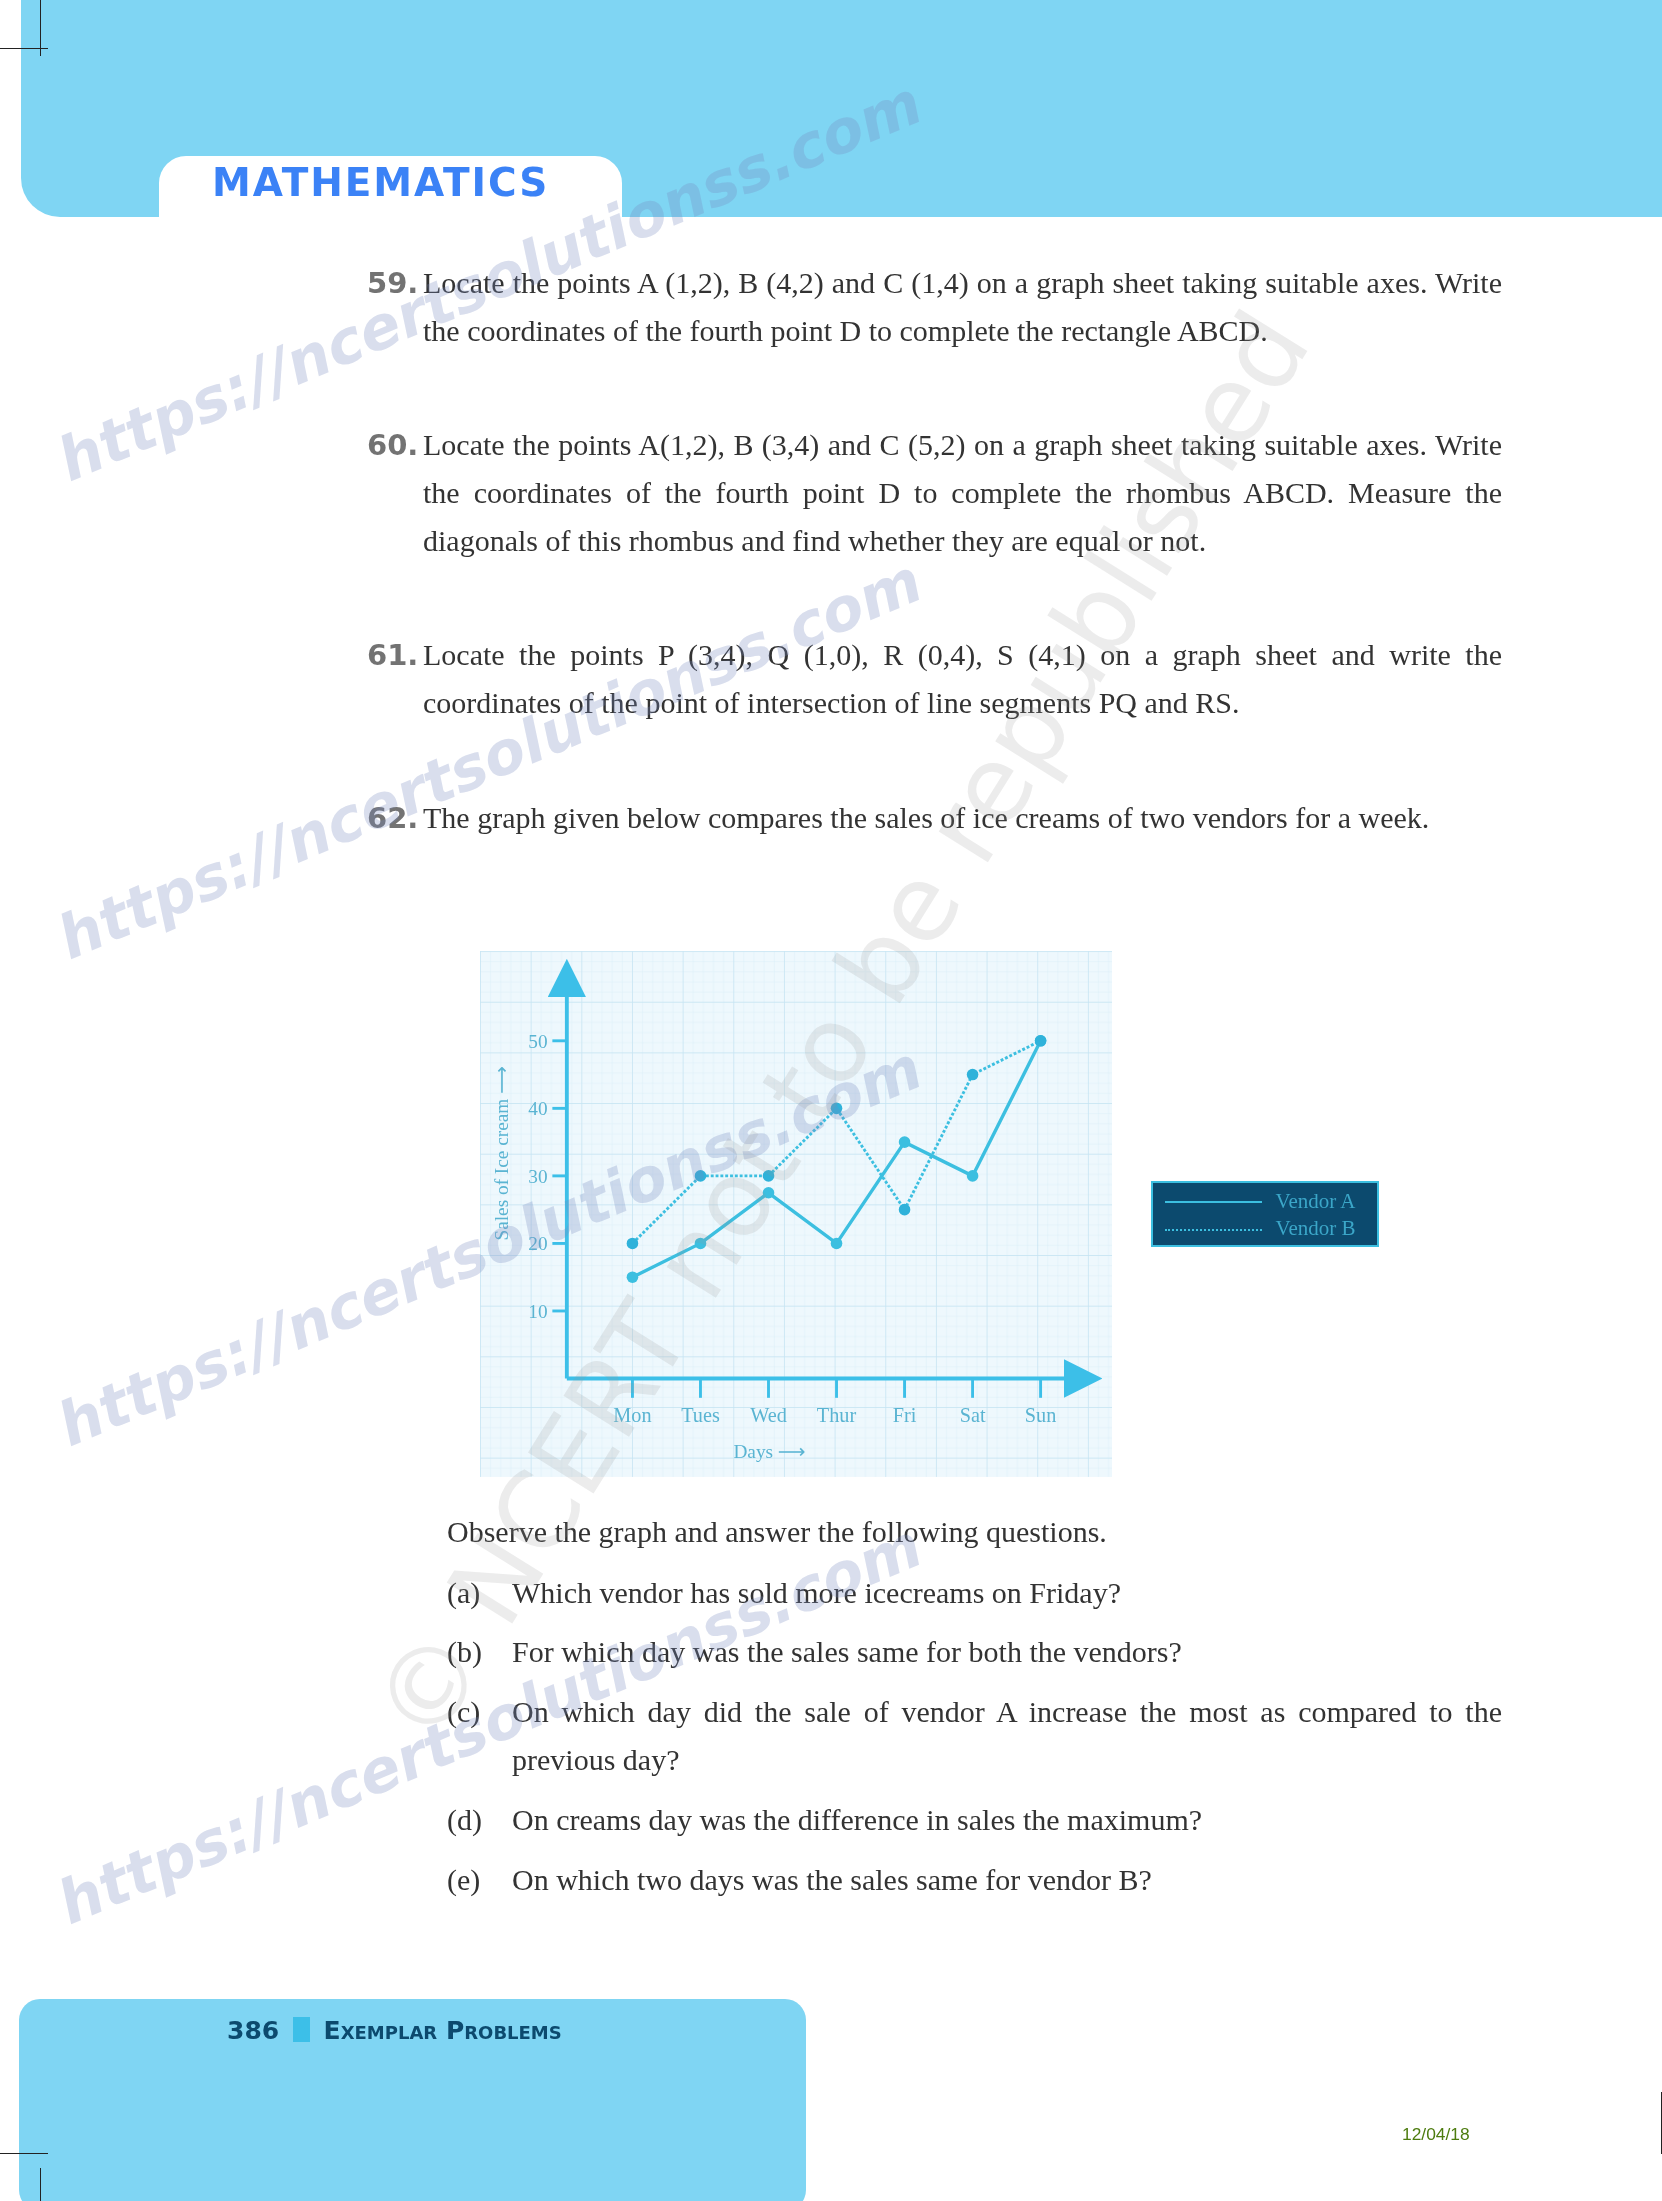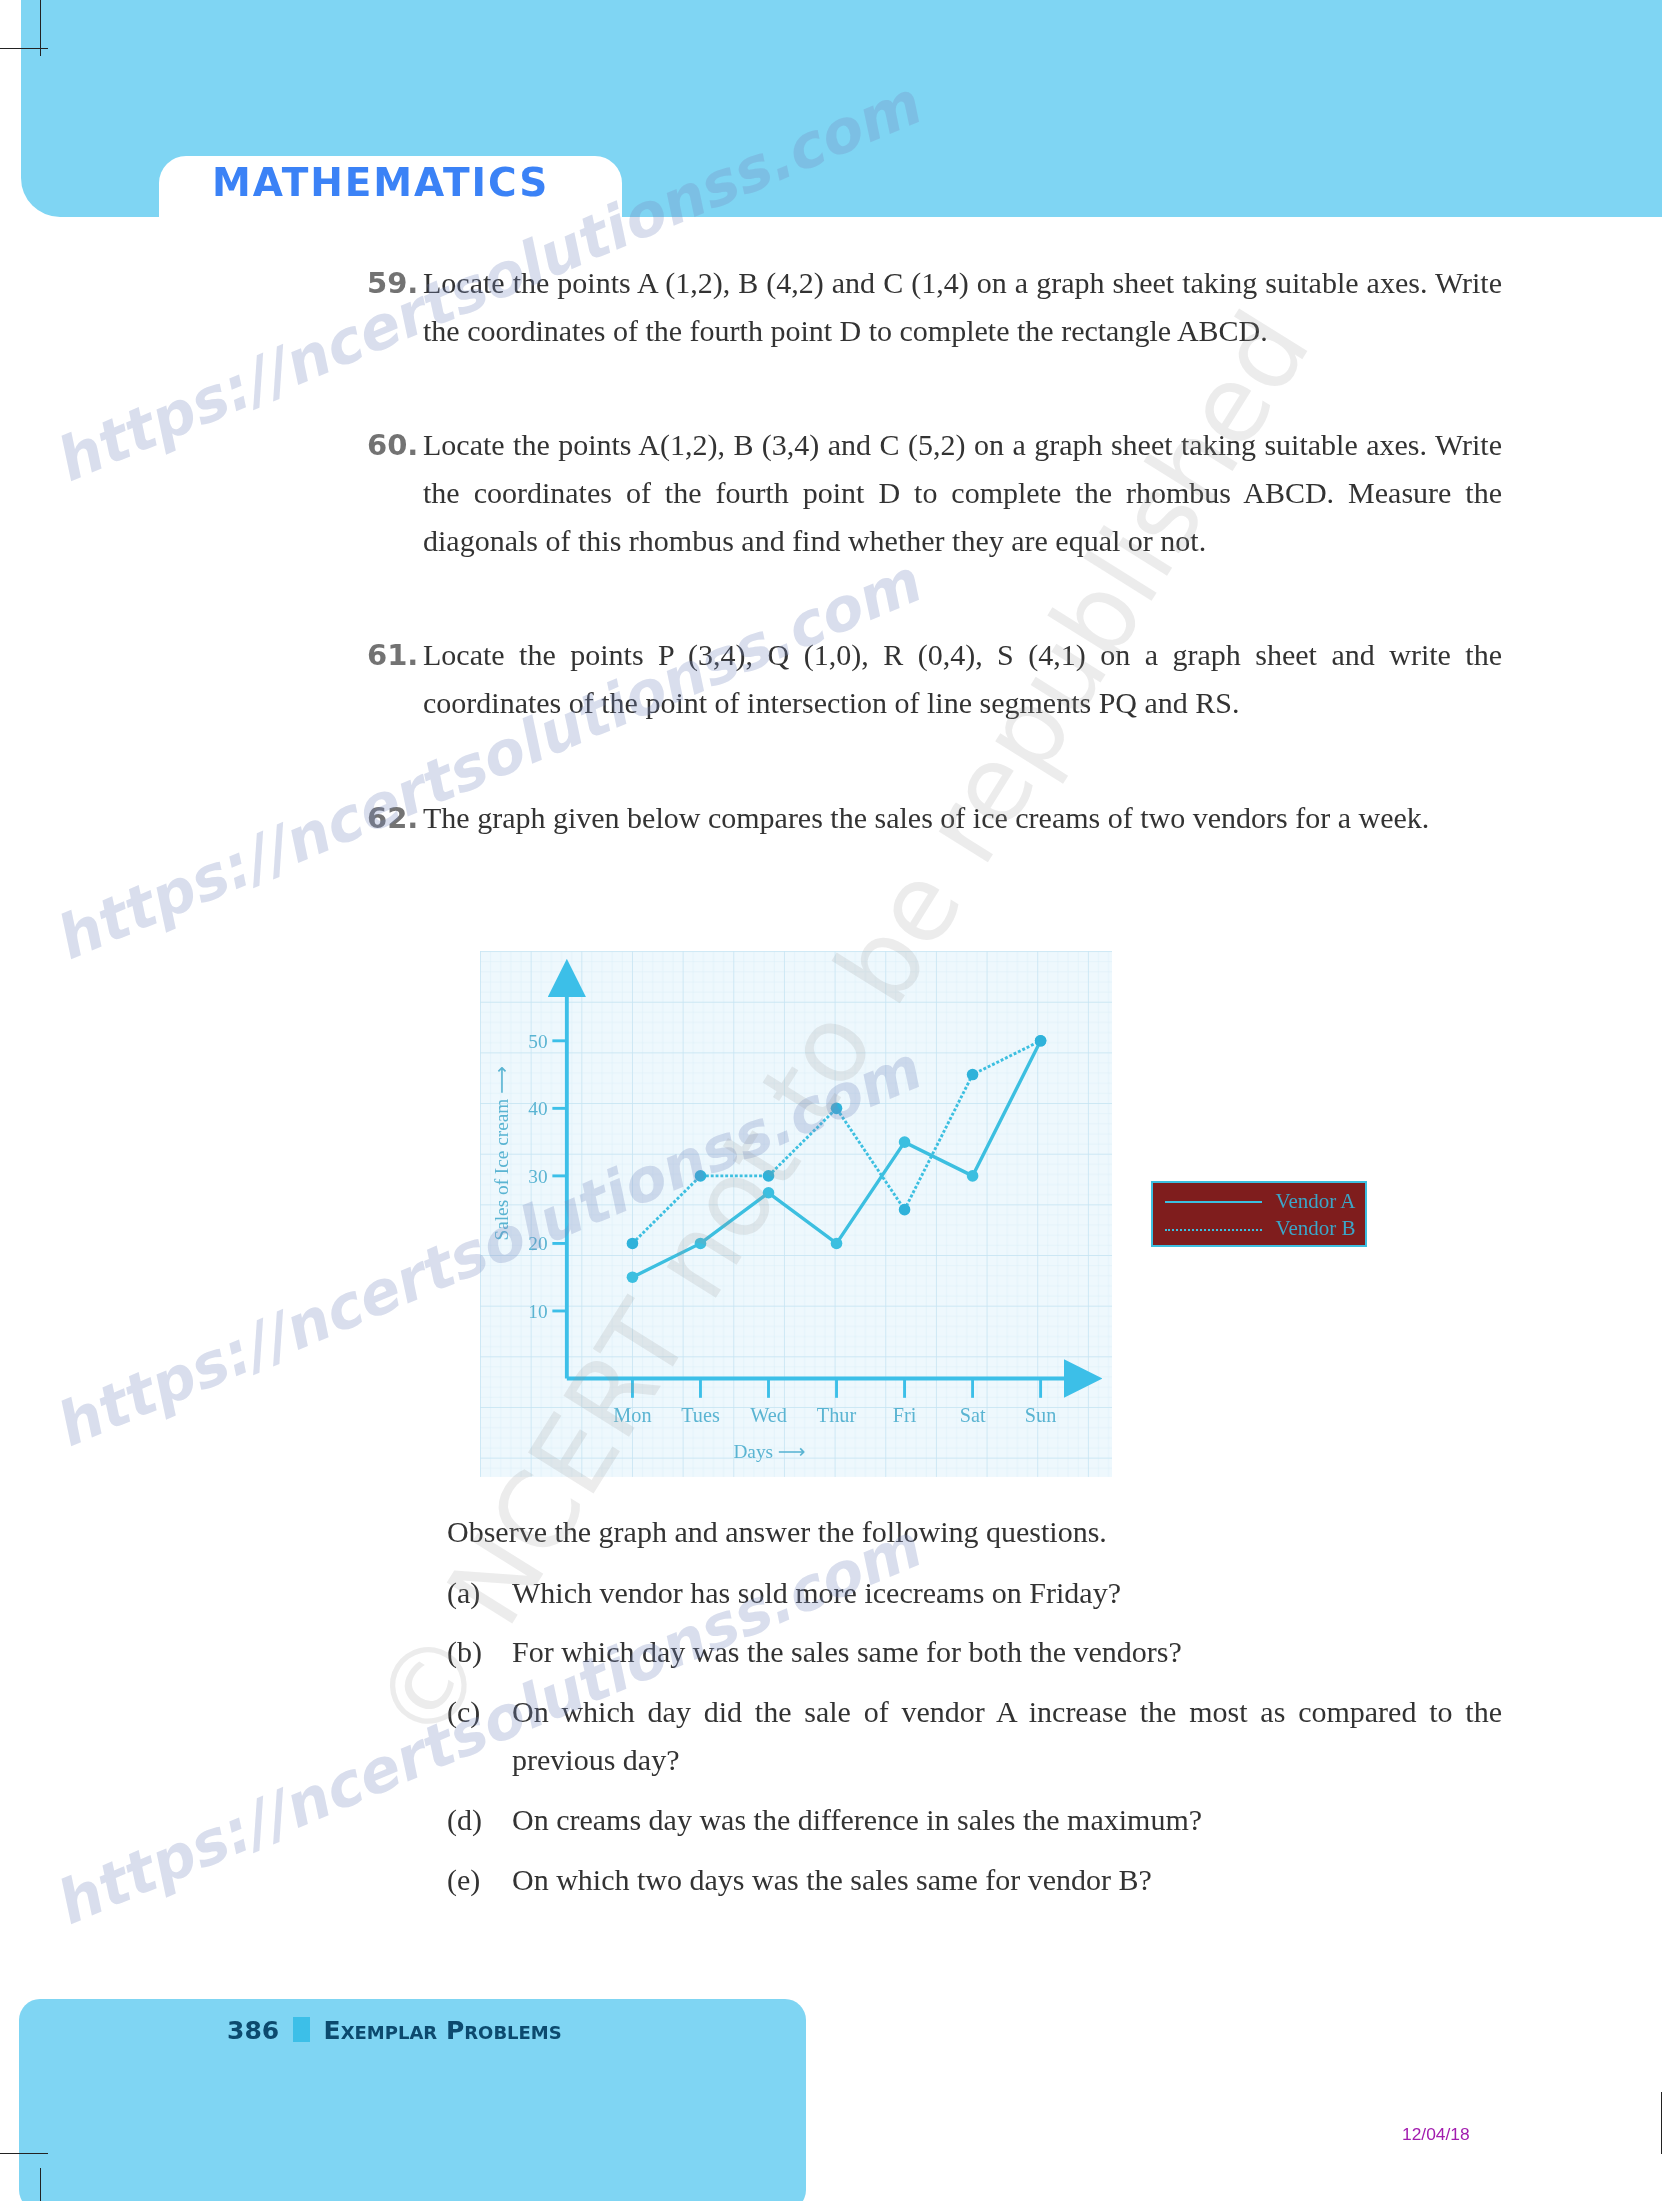--- a/index.html
+++ b/index.html
@@ -13,29 +13,29 @@
                   font-weight:bold; font-size:39px; letter-spacing:1.9px; color:#3b82f6; }
   .crop-h { position:absolute; height:1px; background:#222; }
   .crop-v { position:absolute; width:1px; background:#222; }
   .q { position:absolute; left:367px; width:1135px; font-size:30px; line-height:48px; font-family:"Liberation Serif","DejaVu Serif",serif; color:#333; }
   .q .num { position:absolute; left:0; top:0; font-weight:bold; font-family:"DejaVu Sans","Liberation Sans",sans-serif; font-size:29px; color:#737373; }
   .q .txt { margin-left:56px; text-align:justify; display:block; }
   .sub { position:absolute; left:447px; width:1055px; font-size:30px; line-height:48px; font-family:"Liberation Serif","DejaVu Serif",serif; color:#333; }
   .sub .lbl { position:absolute; left:0; top:0; }
   .sub .txt { margin-left:65px; display:block; text-align:justify; }
   .chart-box { position:absolute; left:480px; top:951px; width:632px; height:526px; }
-  .legend { position:absolute; left:1151px; top:1181px; width:212px; height:62px; border:2.9px solid #3cbfe0; background:#7f1d1d; }
+  .legend { position:absolute; left:1151px; top:1181px; width:212px; height:62px; border:2.9px solid #3cbfe0; background:#0c4a6e;padding-left:12px; }
   .legend-row { position:absolute; left:11.6px; height:27px; width:193px; }
   .legend-line { position:absolute; left:0; top:12.6px; width:97px; height:0; }
   .legend-text { position:absolute; left:111px; top:0; font-size:21px; color:#3ba6c8; font-family:"Liberation Serif","DejaVu Serif",serif; }
   .footer-band { position:absolute; left:19.3px; top:1999px; width:787px; height:212px; background:#7fd5f3; border-radius:21px; }
   .footer-text { position:absolute; left:227px; top:2016px; font-family:"DejaVu Sans","Liberation Sans",sans-serif; font-weight:bold; color:#0c4a6e; font-size:25px; }
   .footer-sq { display:inline-block; width:17.4px; height:25px; background:#3cbfe8; vertical-align:-2.9px; margin:0 13.5px; }
   .footer-title { font-variant:small-caps; font-size:25px; }
-  .date { position:absolute; left:1402px; top:2124px; font-family:"Liberation Sans","DejaVu Sans",sans-serif; font-size:17.4px; color:#a21caf; }
+  .date { position:absolute; left:1402px; top:2124px; font-family:"Liberation Sans","DejaVu Sans",sans-serif; font-size:17.4px; color:#4d7c0f; }
   .watermark { position:absolute; font-family:"DejaVu Sans","Liberation Sans",sans-serif; font-weight:bold; font-style:italic;
                color:rgba(120,135,190,0.28); font-size:60px; transform-origin:left bottom; white-space:nowrap; pointer-events:none; }
   .wm-ncert { position:absolute; font-family:"DejaVu Sans","Liberation Sans",sans-serif; color:rgba(150,150,150,0.18);
               font-size:106px; transform-origin:left bottom; white-space:nowrap; pointer-events:none; }
 </style>
 </head>
 <body>
 
 <div class="header-band"></div>
 <div class="header-tab"></div>

